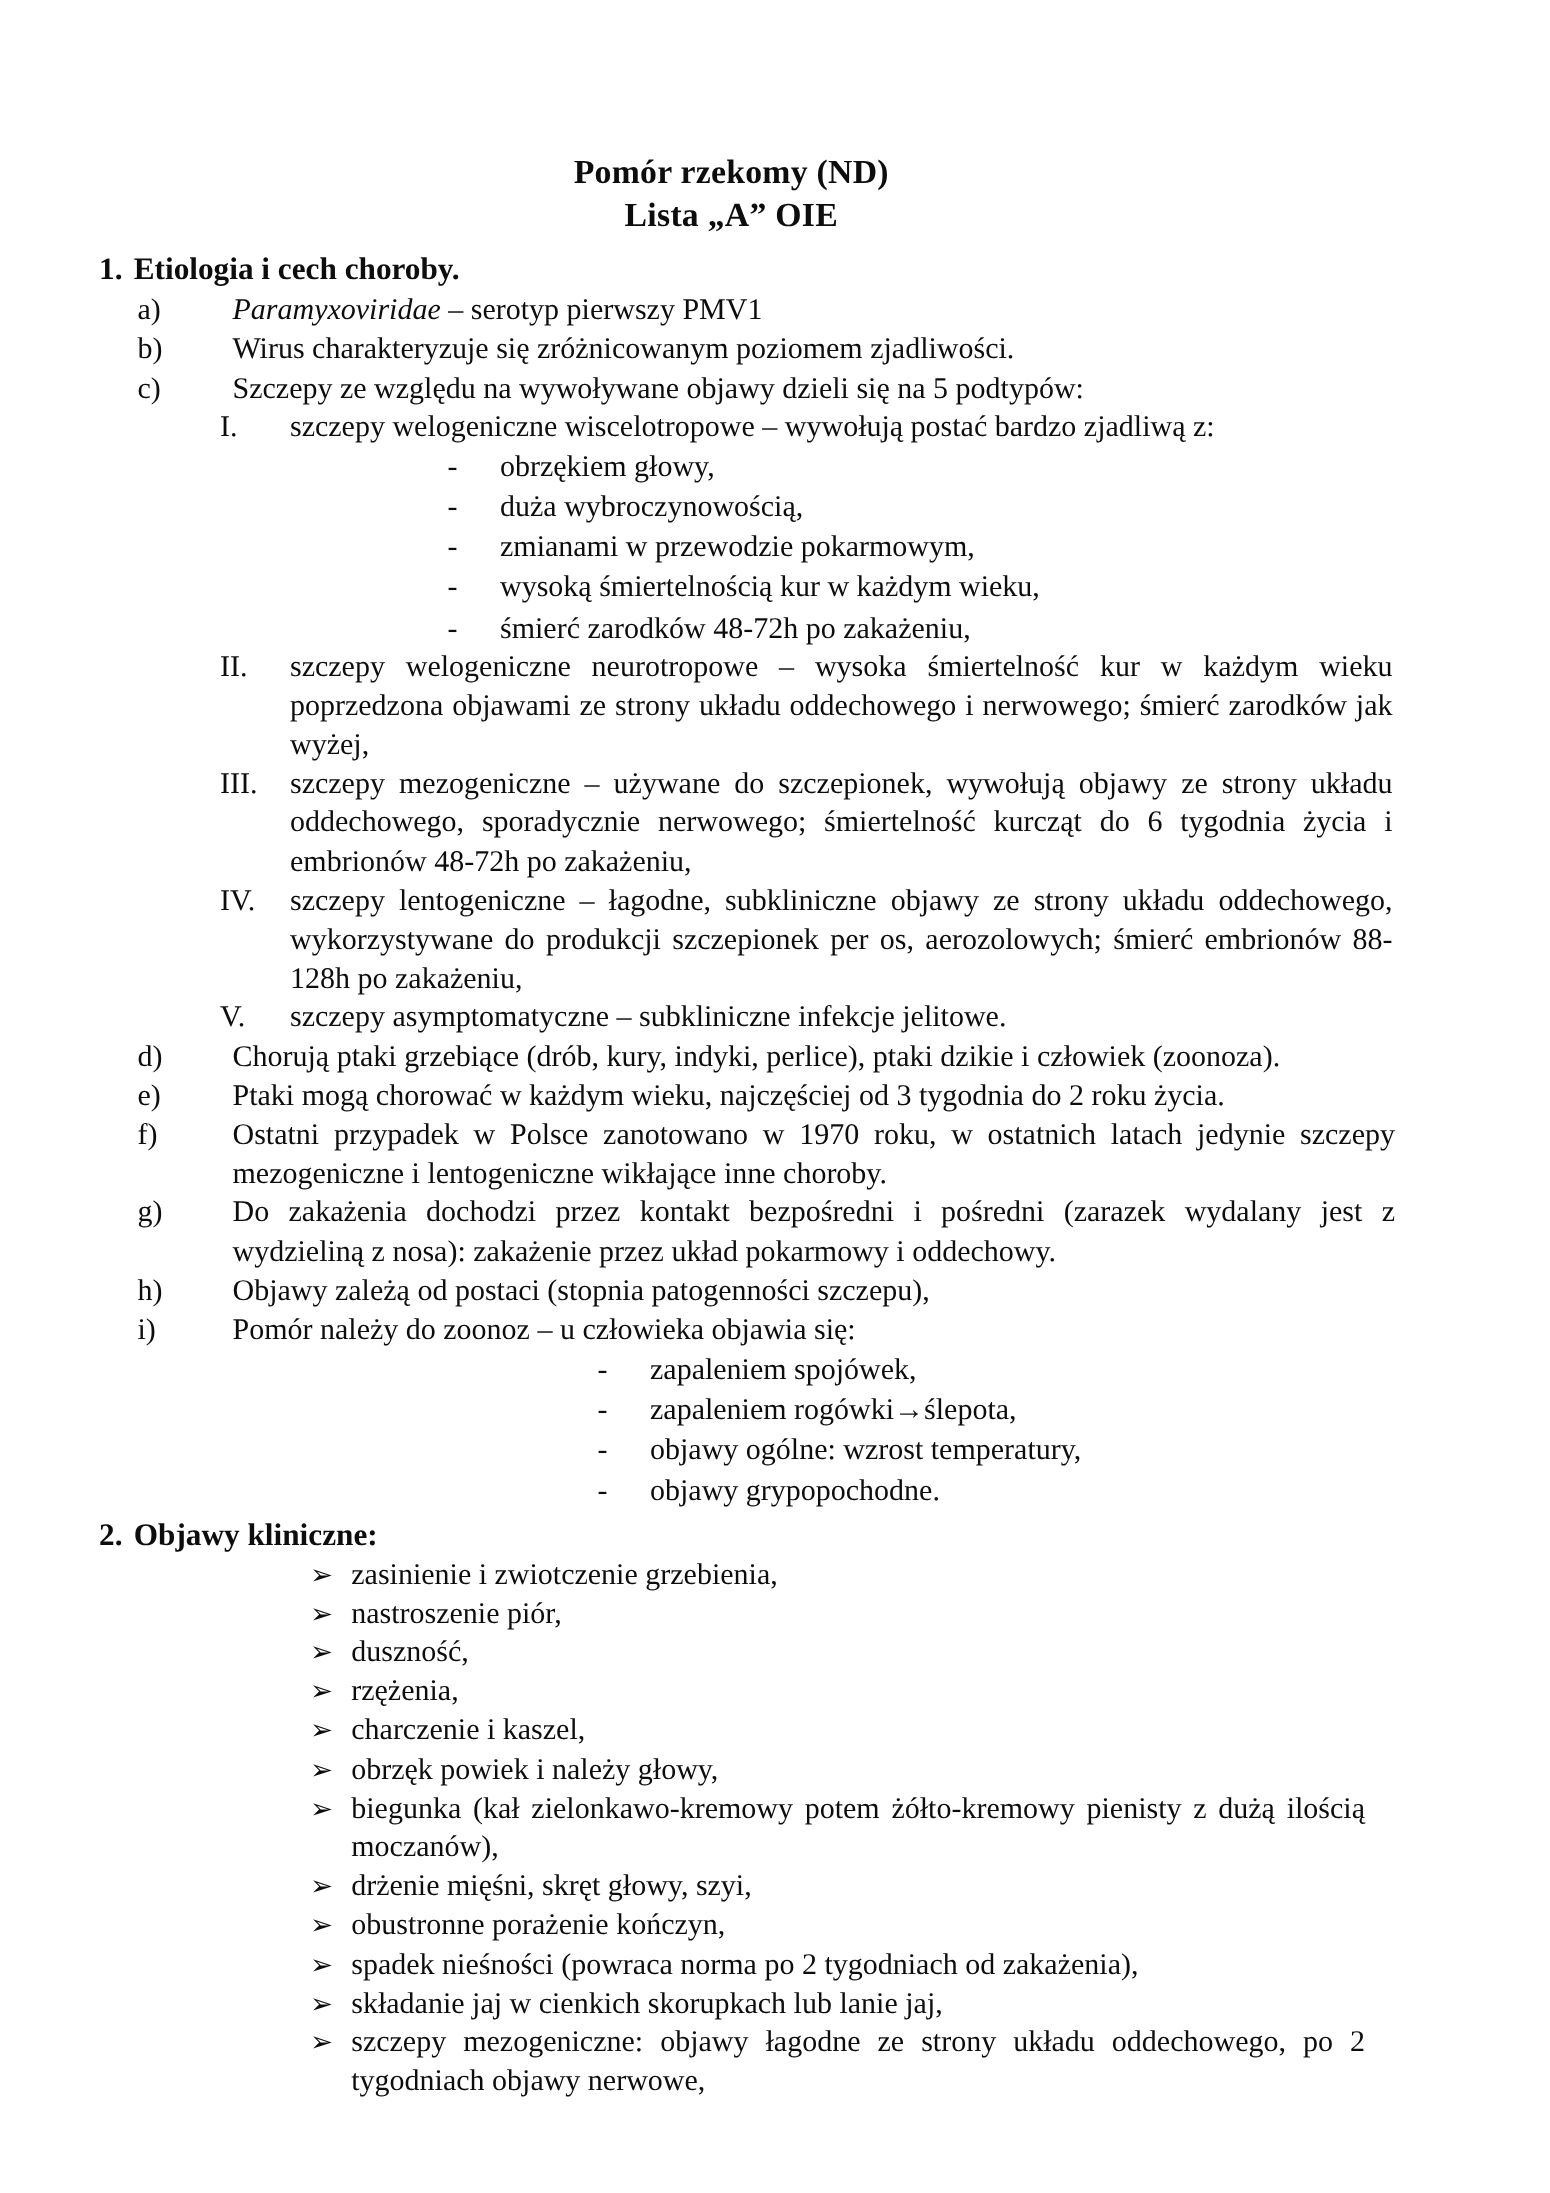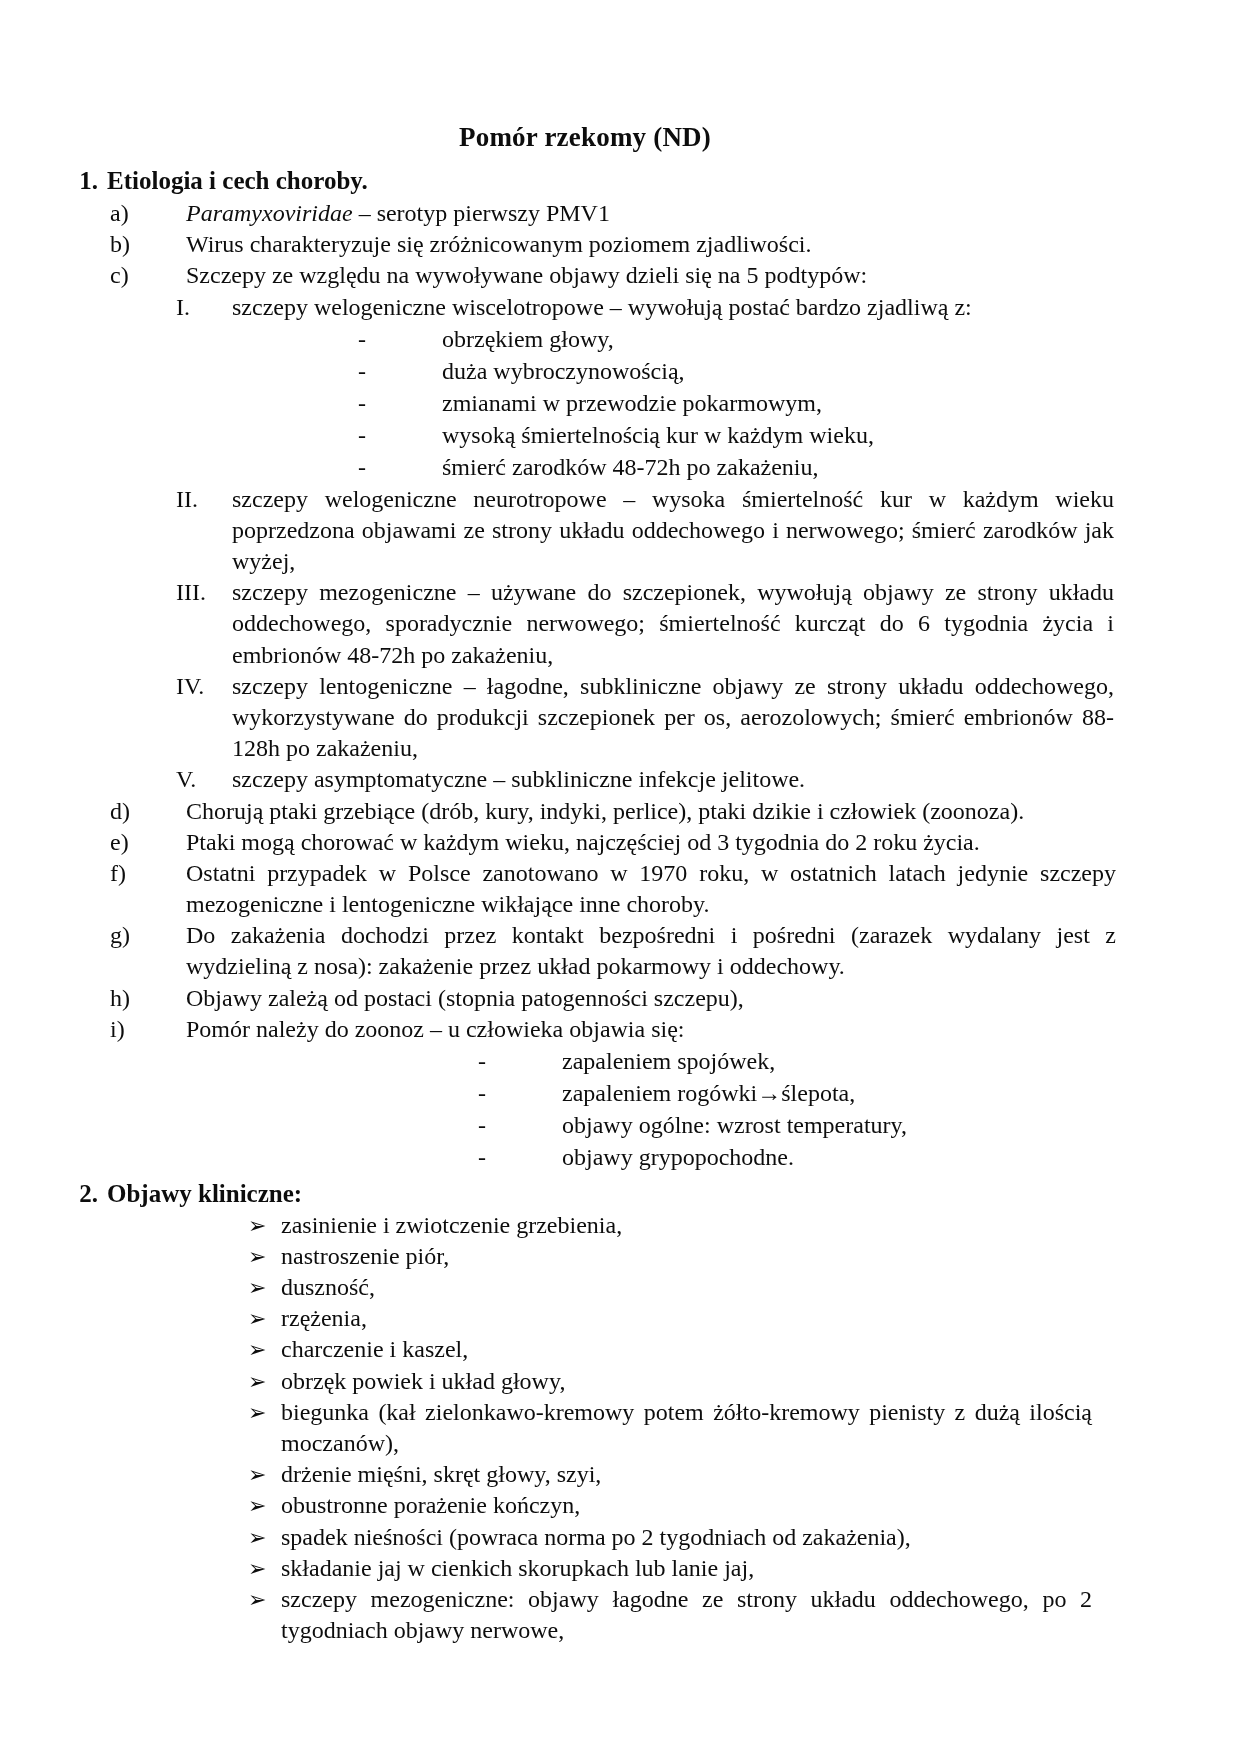--- a/index.html
+++ b/index.html
@@ -120,21 +120,20 @@
     font-size: 24px;
     line-height: 1.34;
     margin-left: 310px;
   }
   .li-dash > .marker {
     flex: 0 0 42px;
     width: 42px;
   }
   .li-dash > .body {
     flex: 1 1 auto;
-    margin-left: 42px;
   }
 
   
   .li-dash.deep {
     margin-left: 430px;
   }
 
   
   .li-arrow {
     display: flex;
@@ -154,20 +153,21 @@
     padding-right: 30px;
   }
 </style>
 </head>
 <body>
 
 <div class="page">
 
   <div class="title-block">
     <div class="doc-title">Pomór rzekomy (ND)</div>
+    <div class="doc-subtitle">Lista „A” OIE</div>
   </div>
 
   <div class="section">
     <div class="section-head">
       <span class="section-num">1.</span>
       <span><span class="section-title-strong">Etiologia</span><span class="section-title-rest"> i cech choroby.</span></span>
     </div>
 
     <div class="lettered">
 
@@ -306,21 +306,21 @@
       <div class="li-arrow">
         <span class="marker">➢</span>
         <span class="body">rzężenia,</span>
       </div>
       <div class="li-arrow">
         <span class="marker">➢</span>
         <span class="body">charczenie i kaszel,</span>
       </div>
       <div class="li-arrow">
         <span class="marker">➢</span>
-        <span class="body">obrzęk powiek i układ głowy,</span>
+        <span class="body">obrzęk powiek i należy głowy,</span>
       </div>
       <div class="li-arrow">
         <span class="marker">➢</span>
         <span class="body">biegunka (kał zielonkawo-kremowy potem żółto-kremowy pienisty z dużą ilością moczanów),</span>
       </div>
       <div class="li-arrow">
         <span class="marker">➢</span>
         <span class="body">drżenie mięśni, skręt głowy, szyi,</span>
       </div>
       <div class="li-arrow">

